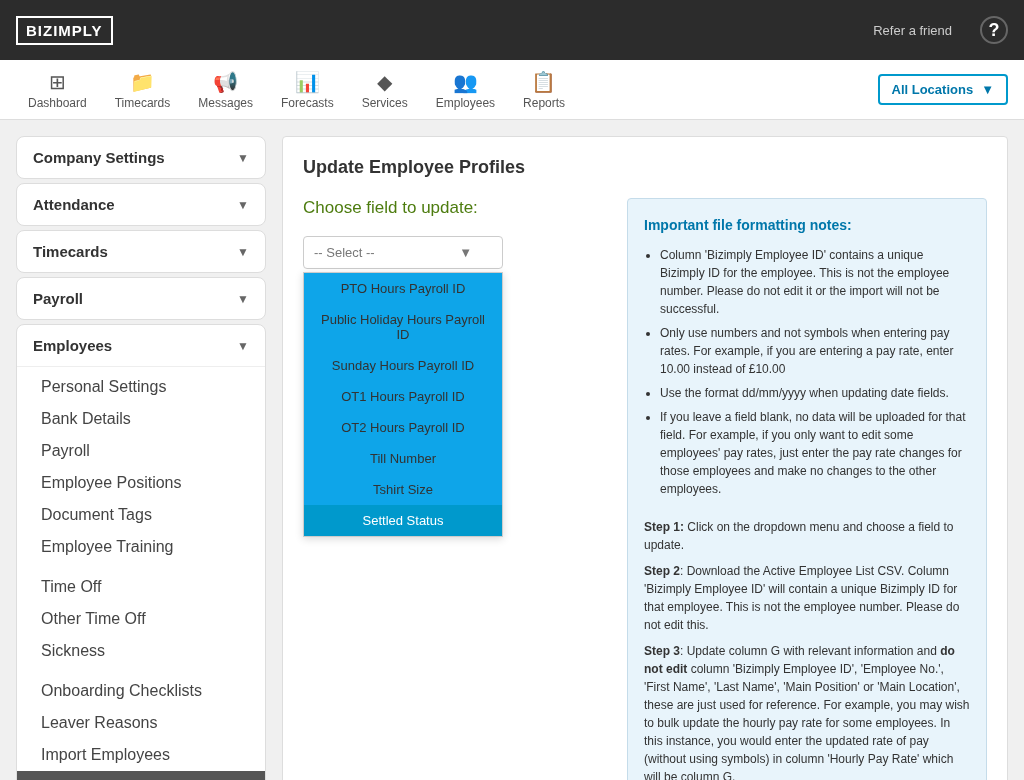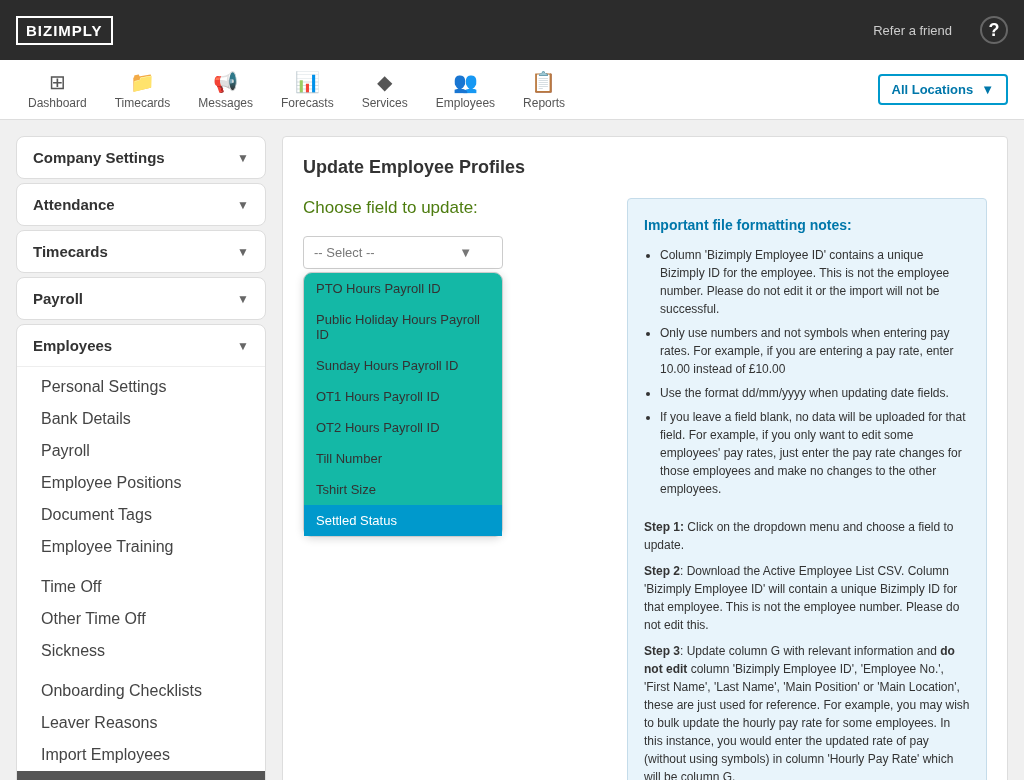--- a/index.html
+++ b/index.html
@@ -177,25 +177,26 @@
       align-items: center;
       justify-content: space-between;
     }
 
     
     .dropdown-menu {
       position: absolute;
       top: 36px;
       left: 0;
       width: 200px;
-      background: #14b8a6;
+      background: #0ea5e9;
       border: 1px solid #ccc;
-      border-radius: 9px;
+      border-radius: 0;
       z-index: 100;
       box-shadow: 0 2px 8px rgba(0,0,0,0.15);
+      text-align: center;
     }
     .dropdown-item {
       padding: 8px 12px;
       font-size: 13px;
       color: #333;
       cursor: pointer;
     }
     .dropdown-item.selected {
       background: #0099cc;
       color: #fff;

